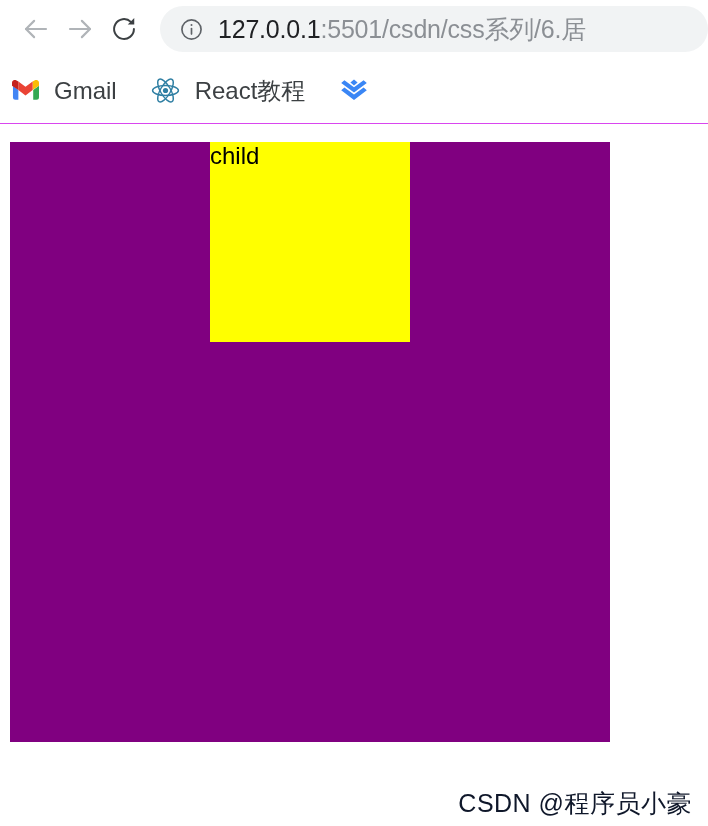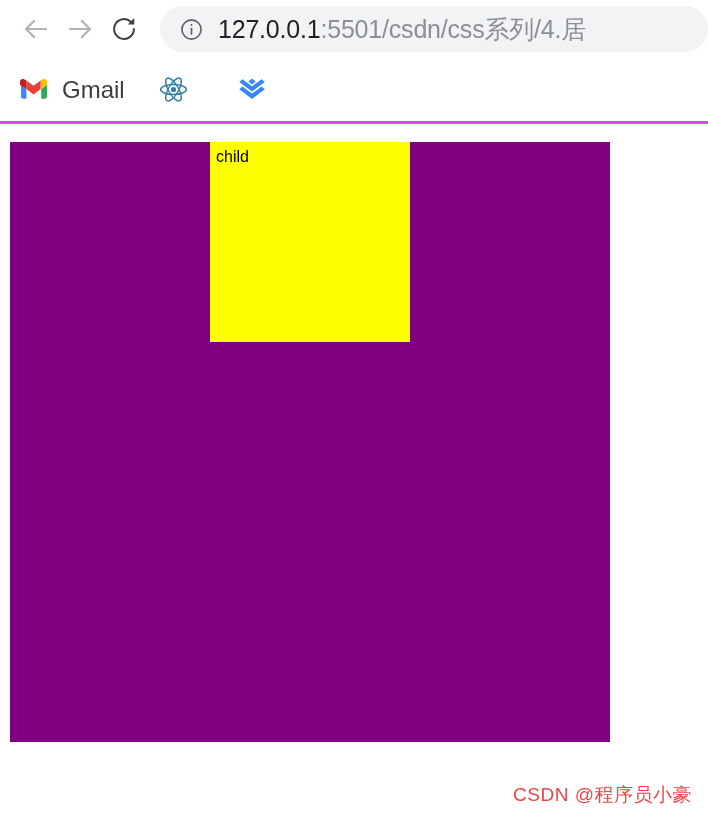--- a/index.html
+++ b/index.html
@@ -70,22 +70,22 @@
     letter-spacing: -0.2px;
     line-height: 1;
   }
   .url-text .url-dim { color: #8b8f94; }
 
   
   .bookmarks-bar {
     height: 66px;
     display: flex;
     align-items: center;
-    padding-left: 16px;
-    border-bottom: 3px solid #d946ef;
+    padding-left: 8px;
+    border-bottom: 1px solid #d946ef;
     box-sizing: border-box;
     overflow: hidden;
     white-space: nowrap;
   }
   .bookmark {
     display: flex;
     align-items: center;
     margin-right: 30px;
     flex: 0 0 auto;
     cursor: pointer;
@@ -127,34 +127,34 @@
 
   .child-box {
     position: absolute;
     left: 200px;
     top: 0px;
     width: 200px;
     height: 200px;
     background: #ffff00;
   }
   .child-label {
-    font-size: 16px;
+    font-size: 24px;
     color: #000000;
     line-height: 1.18;
     display: block;
     padding: 0;
-    margin: 6px;
+    margin: 0;
   }
 
   .watermark {
     position: absolute;
     right: 16px;
-    bottom: 16px;
-    font-size: 19px;
-    color: #ef4444;
+    bottom: 4px;
+    font-size: 25px;
+    color: #0f172a;
     letter-spacing: 0.5px;
     white-space: nowrap;
   }
 </style>
 </head>
 <body>
 
 <div class="browser-chrome">
 
   <div class="toolbar">
@@ -187,21 +187,21 @@
     </div>
 
     <div class="omnibox">
       <span class="info-icon">
         <svg width="25" height="25" viewBox="0 0 24 24" fill="none" stroke="#5f6368" stroke-width="1.6" stroke-linecap="round">
           <circle cx="12" cy="12" r="9.2"></circle>
           <line x1="12" y1="11" x2="12" y2="16.4"></line>
           <circle cx="12" cy="7.6" r="0.95" fill="#5f6368" stroke="none"></circle>
         </svg>
       </span>
-      <span class="url-text"><span>127.0.0.1</span><span class="url-dim">:5501/csdn/css系列/4.居</span></span>
+      <span class="url-text"><span>127.0.0.1</span><span class="url-dim">:5501/csdn/css系列/6.居</span></span>
     </div>
   </div>
 
   <div class="bookmarks-bar">
 
     <div class="bookmark">
       <span class="bm-icon">
         <svg width="27" height="21" viewBox="0 0 28 21">
           <path d="M2.6 20.2h4V10L1 5.6v12a2.6 2.6 0 0 0 2.6 2.6z" fill="#4285f4"></path>
           <path d="M21.4 20.2h4A2.6 2.6 0 0 0 28 17.6v-12L22 10v10.2z" fill="#34a853"></path>
@@ -218,20 +218,21 @@
       <span class="bm-icon">
         <svg width="29" height="27" viewBox="0 0 30 28">
           <g fill="none" stroke="#2f7fa3" stroke-width="1.5">
             <ellipse cx="15" cy="14" rx="13.4" ry="5.2"></ellipse>
             <ellipse cx="15" cy="14" rx="13.4" ry="5.2" transform="rotate(60 15 14)"></ellipse>
             <ellipse cx="15" cy="14" rx="13.4" ry="5.2" transform="rotate(120 15 14)"></ellipse>
           </g>
           <circle cx="15" cy="14" r="2.7" fill="#2f7fa3"></circle>
         </svg>
       </span>
+      <span class="bm-label">React教程</span>
     </div>
 
     <div class="bookmark">
       <span class="bm-icon">
         <svg width="30" height="24" viewBox="0 0 30 24">
           <polygon points="15,0.5 18.6,3.6 15,6.6 11.4,3.6" fill="#3a86f5"></polygon>
           <polygon points="15,8.2 24.6,1.2 27.8,3.9 15,13.6 2.2,3.9 5.4,1.2" fill="#3a86f5"></polygon>
           <polygon points="15,15.6 24.6,8.6 27.8,11.3 15,21 2.2,11.3 5.4,8.6" fill="#3a86f5"></polygon>
         </svg>
       </span>

